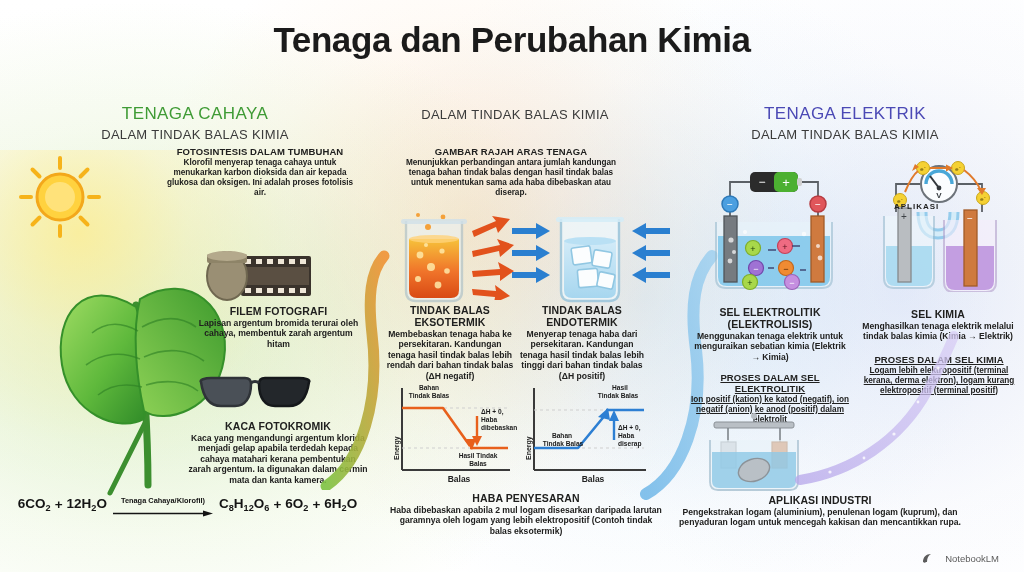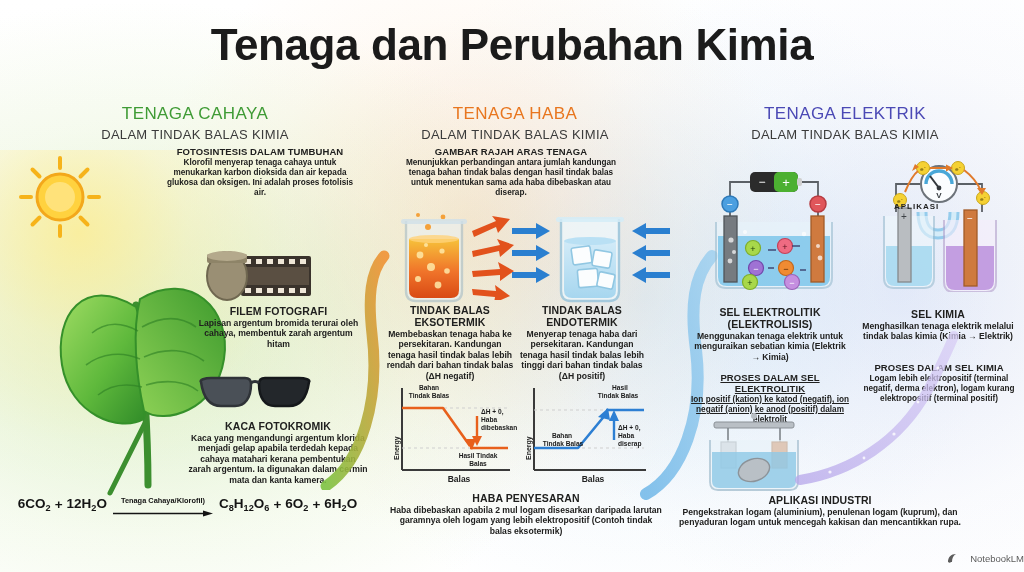--- a/index.html
+++ b/index.html
@@ -15,21 +15,21 @@
       radial-gradient(ellipse 640px 460px at 14% 58%, rgba(168,216,120,0.40) 0%, rgba(200,232,160,0.16) 45%, rgba(255,255,255,0) 72%),
       radial-gradient(ellipse 430px 420px at 46% 40%, rgba(255,186,120,0.30) 0%, rgba(255,214,170,0.10) 50%, rgba(255,255,255,0) 75%),
       radial-gradient(ellipse 460px 440px at 63% 52%, rgba(150,200,238,0.30) 0%, rgba(196,224,246,0.10) 50%, rgba(255,255,255,0) 76%),
       radial-gradient(ellipse 470px 470px at 88% 50%, rgba(180,196,242,0.34) 0%, rgba(214,222,248,0.12) 48%, rgba(255,255,255,0) 76%),
       linear-gradient(180deg,#ffffff 0%,#fdfdfb 40%,#ffffff 100%);
   }
   .abs{position:absolute;}
   
   #title{
     left:0;right:0;top:20px;text-align:center;
-    font-size:44px;font-weight:bold;color:#1b1b1b;letter-spacing:-0.4px;
+    font-size:35px;font-weight:bold;color:#1b1b1b;letter-spacing:-0.4px;
   }
   
   .col-head{text-align:center;}
   .col-head .ch-main{font-size:17px;font-weight:normal;letter-spacing:0.4px;}
   .col-head .ch-sub{font-size:13px;color:#3a3a3a;letter-spacing:0.3px;margin-top:3px;}
   #head-cahaya{left:30px;width:330px;top:104px;}
   #head-cahaya .ch-main{color:#3f9b35;}
   #head-haba{left:350px;width:330px;top:104px;}
   #head-haba .ch-main{color:#e8761f;}
   #head-elektrik{left:680px;width:330px;top:104px;}
@@ -88,37 +88,36 @@
   #cell-galvanic{left:862px;top:158px;width:152px;height:134px;}
   #cell-industri{left:700px;top:412px;width:108px;height:82px;}
 
   
   #flow1{left:318px;top:250px;width:92px;height:240px;}
   #flow2{left:640px;top:250px;width:90px;height:250px;}
   #flow3{left:790px;top:330px;width:170px;height:160px;}
 
   
   #watermark{
-    right:0;bottom:8px;display:flex;align-items:flex-start;gap:12px;
+    right:25px;bottom:8px;display:flex;align-items:flex-start;gap:12px;
     font-size:9.5px;color:#5c5c5c;
   }
 </style>
 </head>
 <body>
 
 <div id="canvas">
 
   <div class="abs" id="title">Tenaga dan Perubahan Kimia</div>
 
   <div class="abs col-head" id="head-cahaya">
     <div class="ch-main">TENAGA CAHAYA</div>
     <div class="ch-sub">DALAM TINDAK BALAS KIMIA</div>
   </div>
   <div class="abs col-head" id="head-haba">
-    <div class="ch-main">TENAGA HABA</div>
     <div class="ch-sub">DALAM TINDAK BALAS KIMIA</div>
   </div>
   <div class="abs col-head" id="head-elektrik">
     <div class="ch-main">TENAGA ELEKTRIK</div>
     <div class="ch-sub">DALAM TINDAK BALAS KIMIA</div>
   </div>
 
   <div class="abs" id="sunbeam"></div>
 
   <svg class="abs" id="sun" viewBox="0 0 84 84">
@@ -495,23 +494,23 @@
   <div class="abs blk s9" style="left:688px;top:372px;width:164px;text-decoration:underline;">
     <div class="t">PROSES DALAM SEL ELEKTROLITIK</div>
     <div class="b">Ion positif (kation) ke katod (negatif), ion negatif (anion) ke anod (positif) dalam elektrolit</div>
   </div>
 
   <div class="abs blk s10" style="left:858px;top:308px;width:160px;">
     <div class="t">SEL KIMIA</div>
     <div class="b">Menghasilkan tenaga elektrik melalui tindak balas kimia (Kimia → Elektrik)</div>
   </div>
 
-  <div class="abs blk s9" style="left:856px;top:362px;width:166px;">
+  <div class="abs blk s9" style="left:856px;top:354px;width:166px;text-decoration:underline;">
     <div class="t">PROSES DALAM SEL KIMIA</div>
-    <div class="b">Logam lebih elektropositif (terminal negatif, derma elektron), logam kurang elektropositif (terminal positif)</div>
+    <div class="b">Logam lebih elektropositif (terminal kerana, derma elektron), logam kurang elektropositif (terminal positif)</div>
   </div>
 
   <svg class="abs" id="cell-industri" viewBox="0 0 108 82">
     <line x1="54" y1="2" x2="54" y2="10" stroke="#7e848a" stroke-width="2"></line>
     <circle cx="54" cy="4" r="3" fill="#b8bec4"></circle>
     <rect x="14" y="10" width="80" height="6" rx="2" fill="#b9bfc5" stroke="#8b9197" stroke-width="1"></rect>
     <line x1="28" y1="16" x2="28" y2="30" stroke="#7e848a" stroke-width="1.6"></line>
     <line x1="80" y1="16" x2="80" y2="30" stroke="#7e848a" stroke-width="1.6"></line>
     <rect x="21" y="30" width="15" height="26" fill="#c2c7cc" stroke="#8f959b" stroke-width="1.2"></rect>
     <rect x="72" y="30" width="15" height="26" fill="#cf7a3f" stroke="#a25b27" stroke-width="1.2"></rect>

